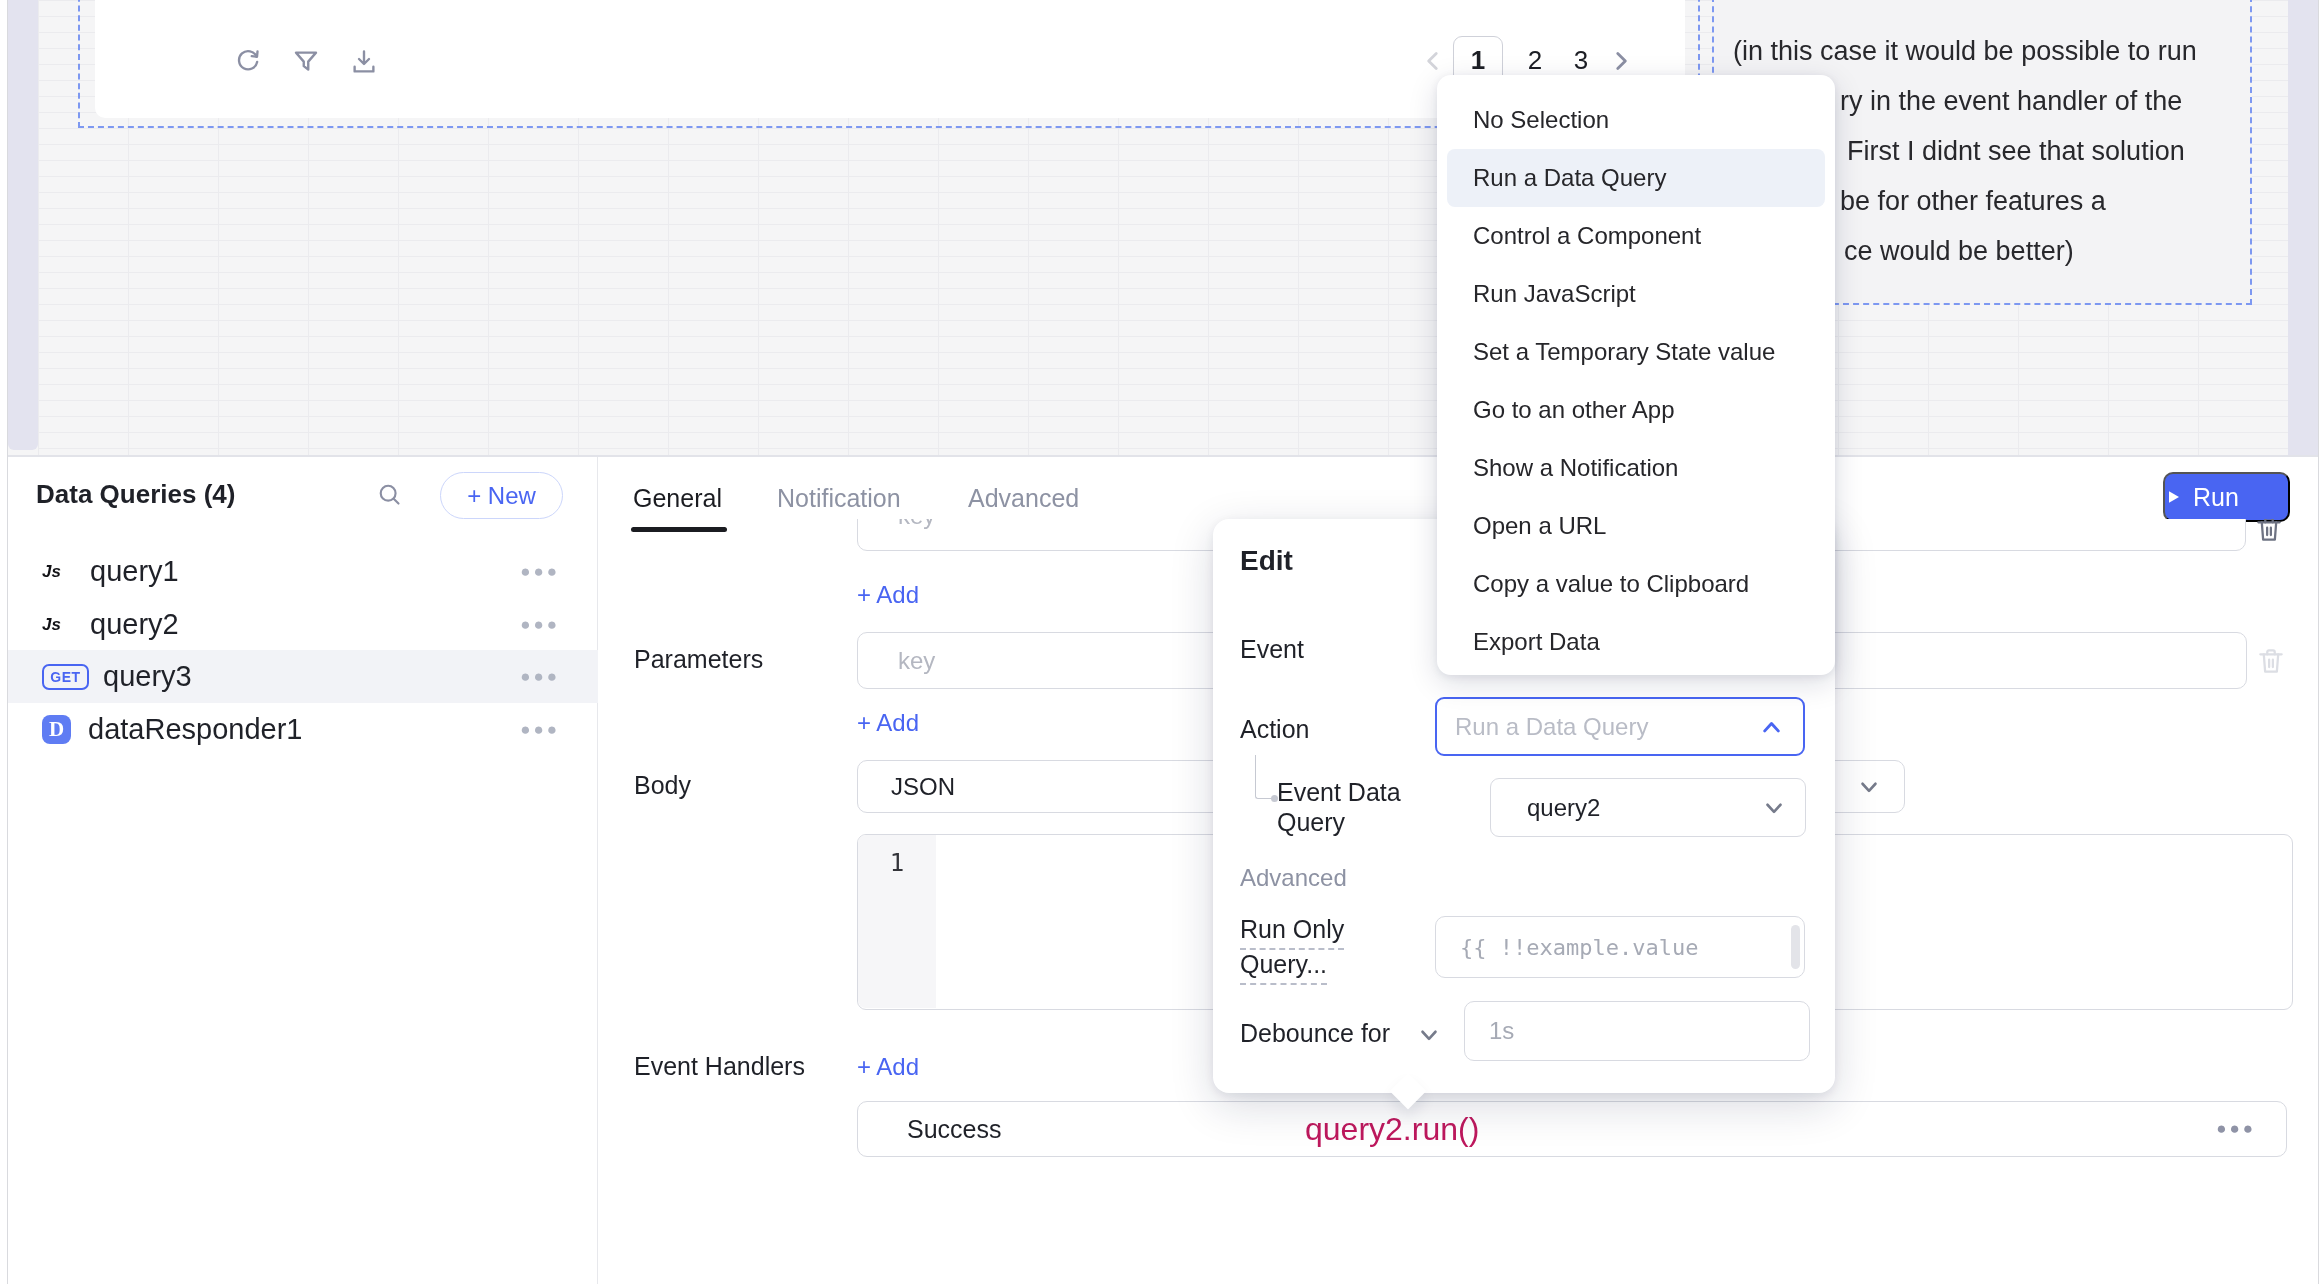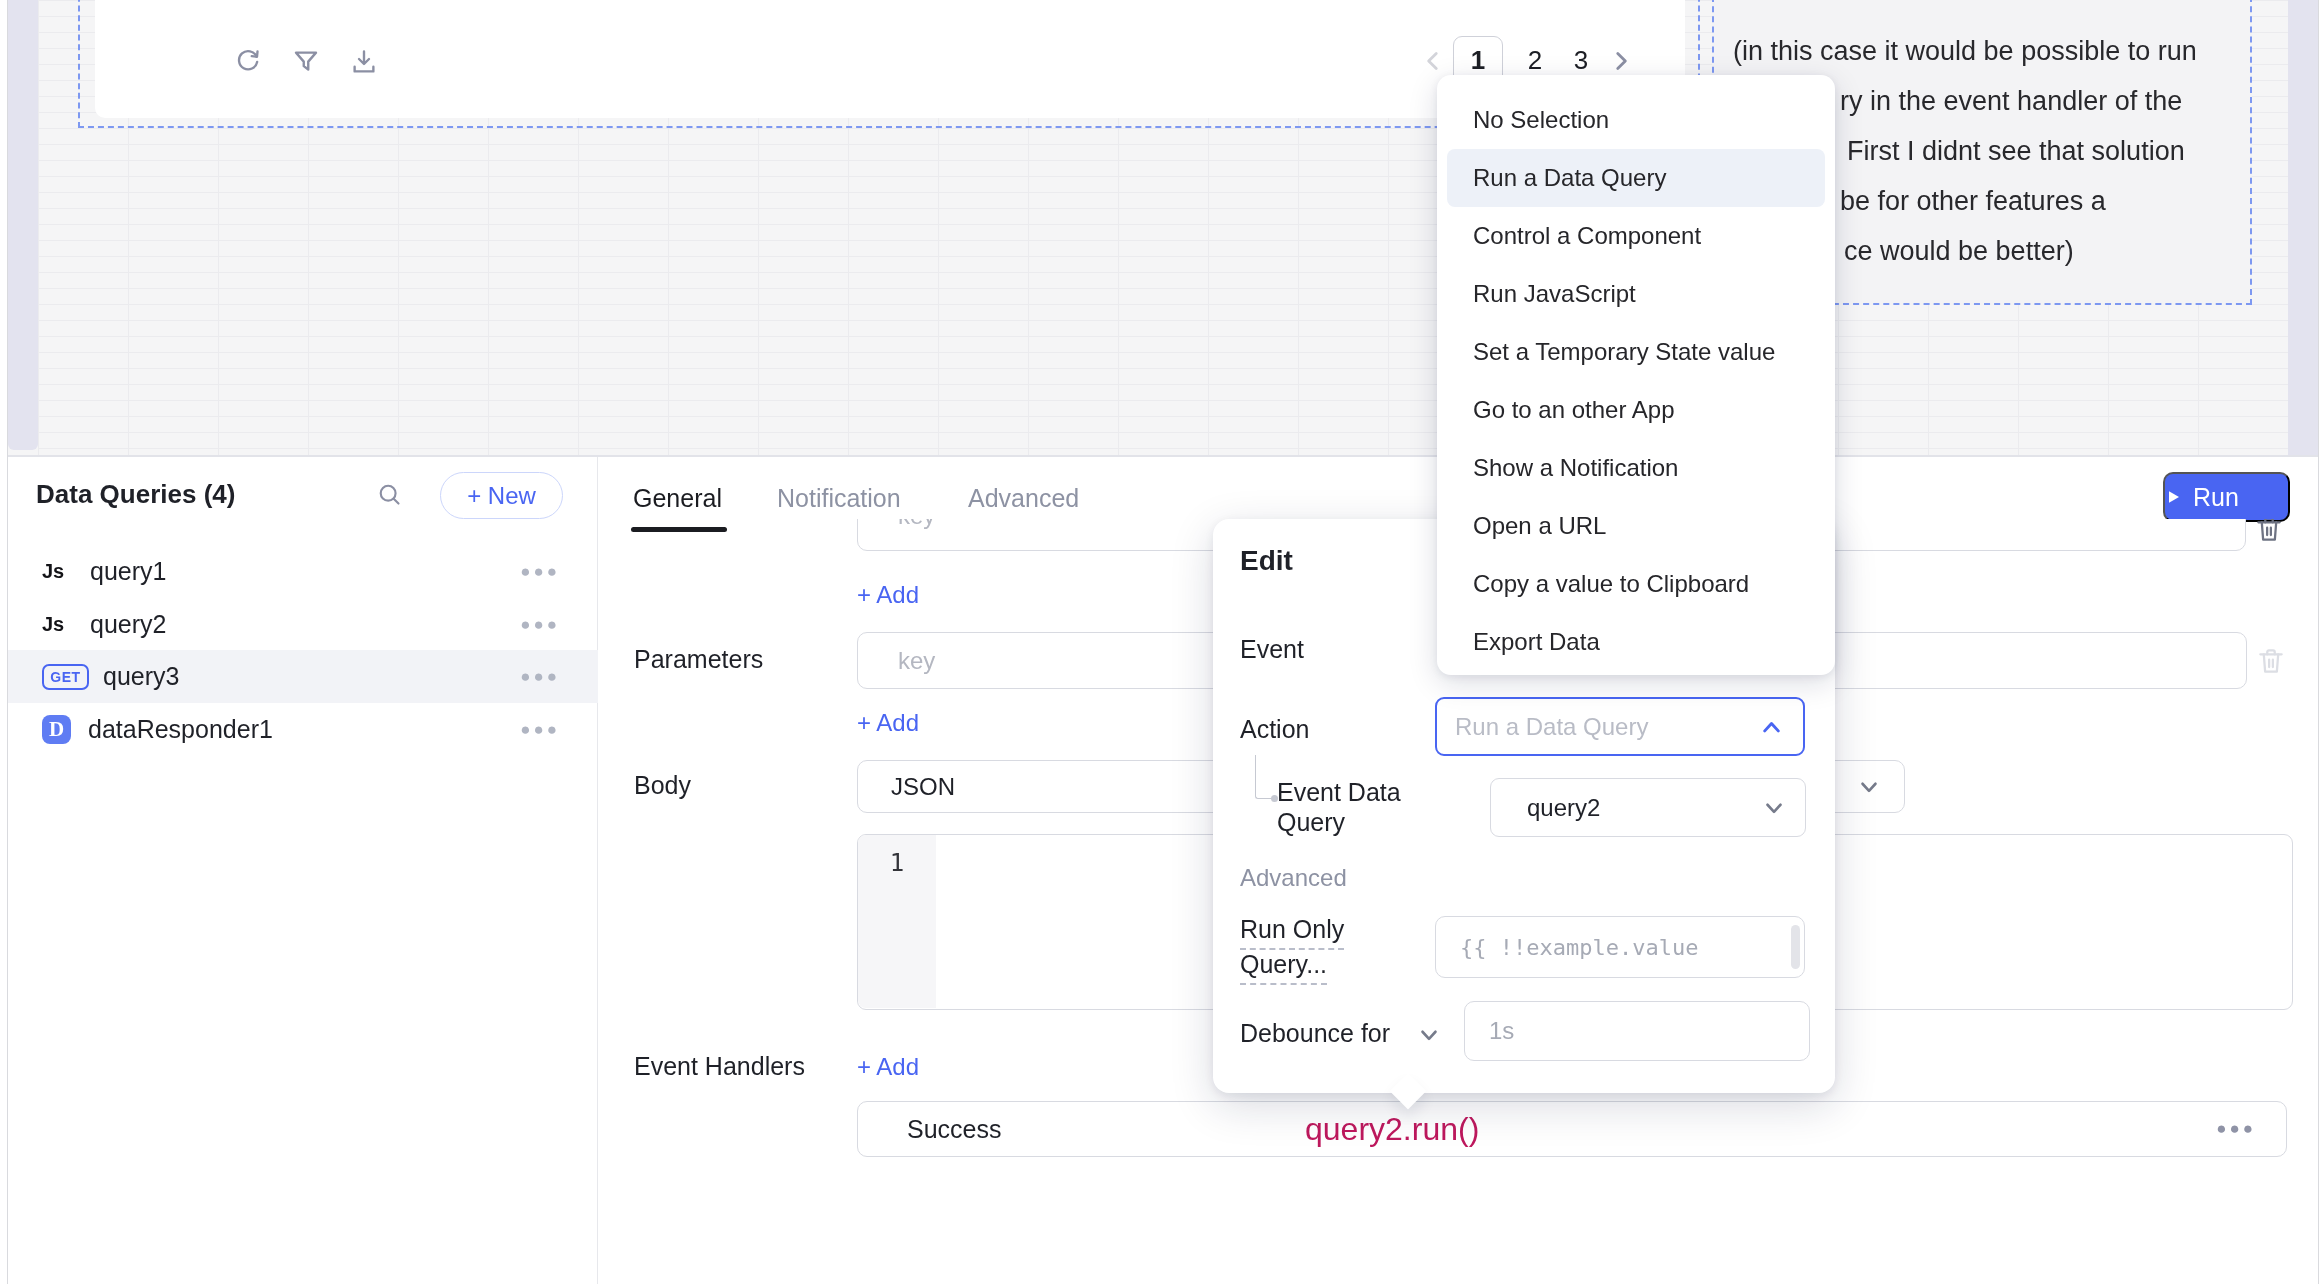--- a/index.html
+++ b/index.html
@@ -42,26 +42,26 @@
 
   
   .queries-col { position:absolute; left:0; top:0; width:590px; height:828px; background:#fff; border-right:1px solid #e7e8ec; }
   .qp-title { position:absolute; left:28px; top:22px; font-size:26px; font-weight:700; color:#1f2128; }
   .qp-search { position:absolute; left:368px; top:24px; width:27px; height:27px; color:#8b8fa3; cursor:pointer; }
   .qp-search svg { width:27px; height:27px; display:block; }
   .qp-new { position:absolute; left:432px; top:15px; width:123px; height:47px; border:1.5px solid #ccd6fb; background:#fff;
     border-radius:24px; color:#4965f2; font-size:24px; display:flex; align-items:center; justify-content:center; cursor:pointer; }
   .q-row { position:absolute; left:0; width:590px; height:53px; display:flex; align-items:center; padding:0 38px 0 34px; cursor:pointer; }
   .q-row.selected { background:#f2f3f7; }
-  .q-badge-js { font-weight:800; font-size:20px; color:#131317; width:48px; flex:0 0 48px; }
+  .q-badge-js { font-style:italic; font-weight:800; font-size:17px; color:#131317; width:48px; flex:0 0 48px; }
   .q-badge-get { width:47px; height:26px; border:2px solid #4965f2; border-radius:7px; color:#4965f2; font-size:14px; font-weight:700;
     display:flex; align-items:center; justify-content:center; letter-spacing:.5px; margin-right:14px; flex:0 0 47px; }
   .q-badge-d { width:29px; height:29px; border-radius:8px; background:#5f7cf3; color:#fff; font-family:"Liberation Serif", serif;
     font-weight:700; font-size:21px; display:flex; align-items:center; justify-content:center; margin-right:17px; flex:0 0 29px; }
-  .q-name { font-size:25px; color:#1f2128; font-weight:500; flex:1; }
+  .q-name { font-size:29px; color:#1f2128; font-weight:500; flex:1; }
   .q-dots { font-size:17px; letter-spacing:3px; color:#b0b5c2; cursor:pointer; }
 
   
   .editor-col { position:absolute; left:590px; top:0; width:1720px; height:828px; }
   .tab { position:absolute; top:27px; font-size:25px; cursor:pointer; }
   .tab-active { color:#1b1c21; font-weight:500; }
   .tab-idle { color:#8d92a3; }
   .tab-underline { position:absolute; left:33px; top:70px; width:96px; height:5px; border-radius:3px; background:#1b1c21; }
   .run-btn { position:absolute; left:1565px; top:15px; width:127px; height:50px; background:#4965f2; border-radius:10px;
     display:flex; align-items:center; justify-content:flex-start; gap:12px; color:#fff; font-size:25px; cursor:pointer; }

